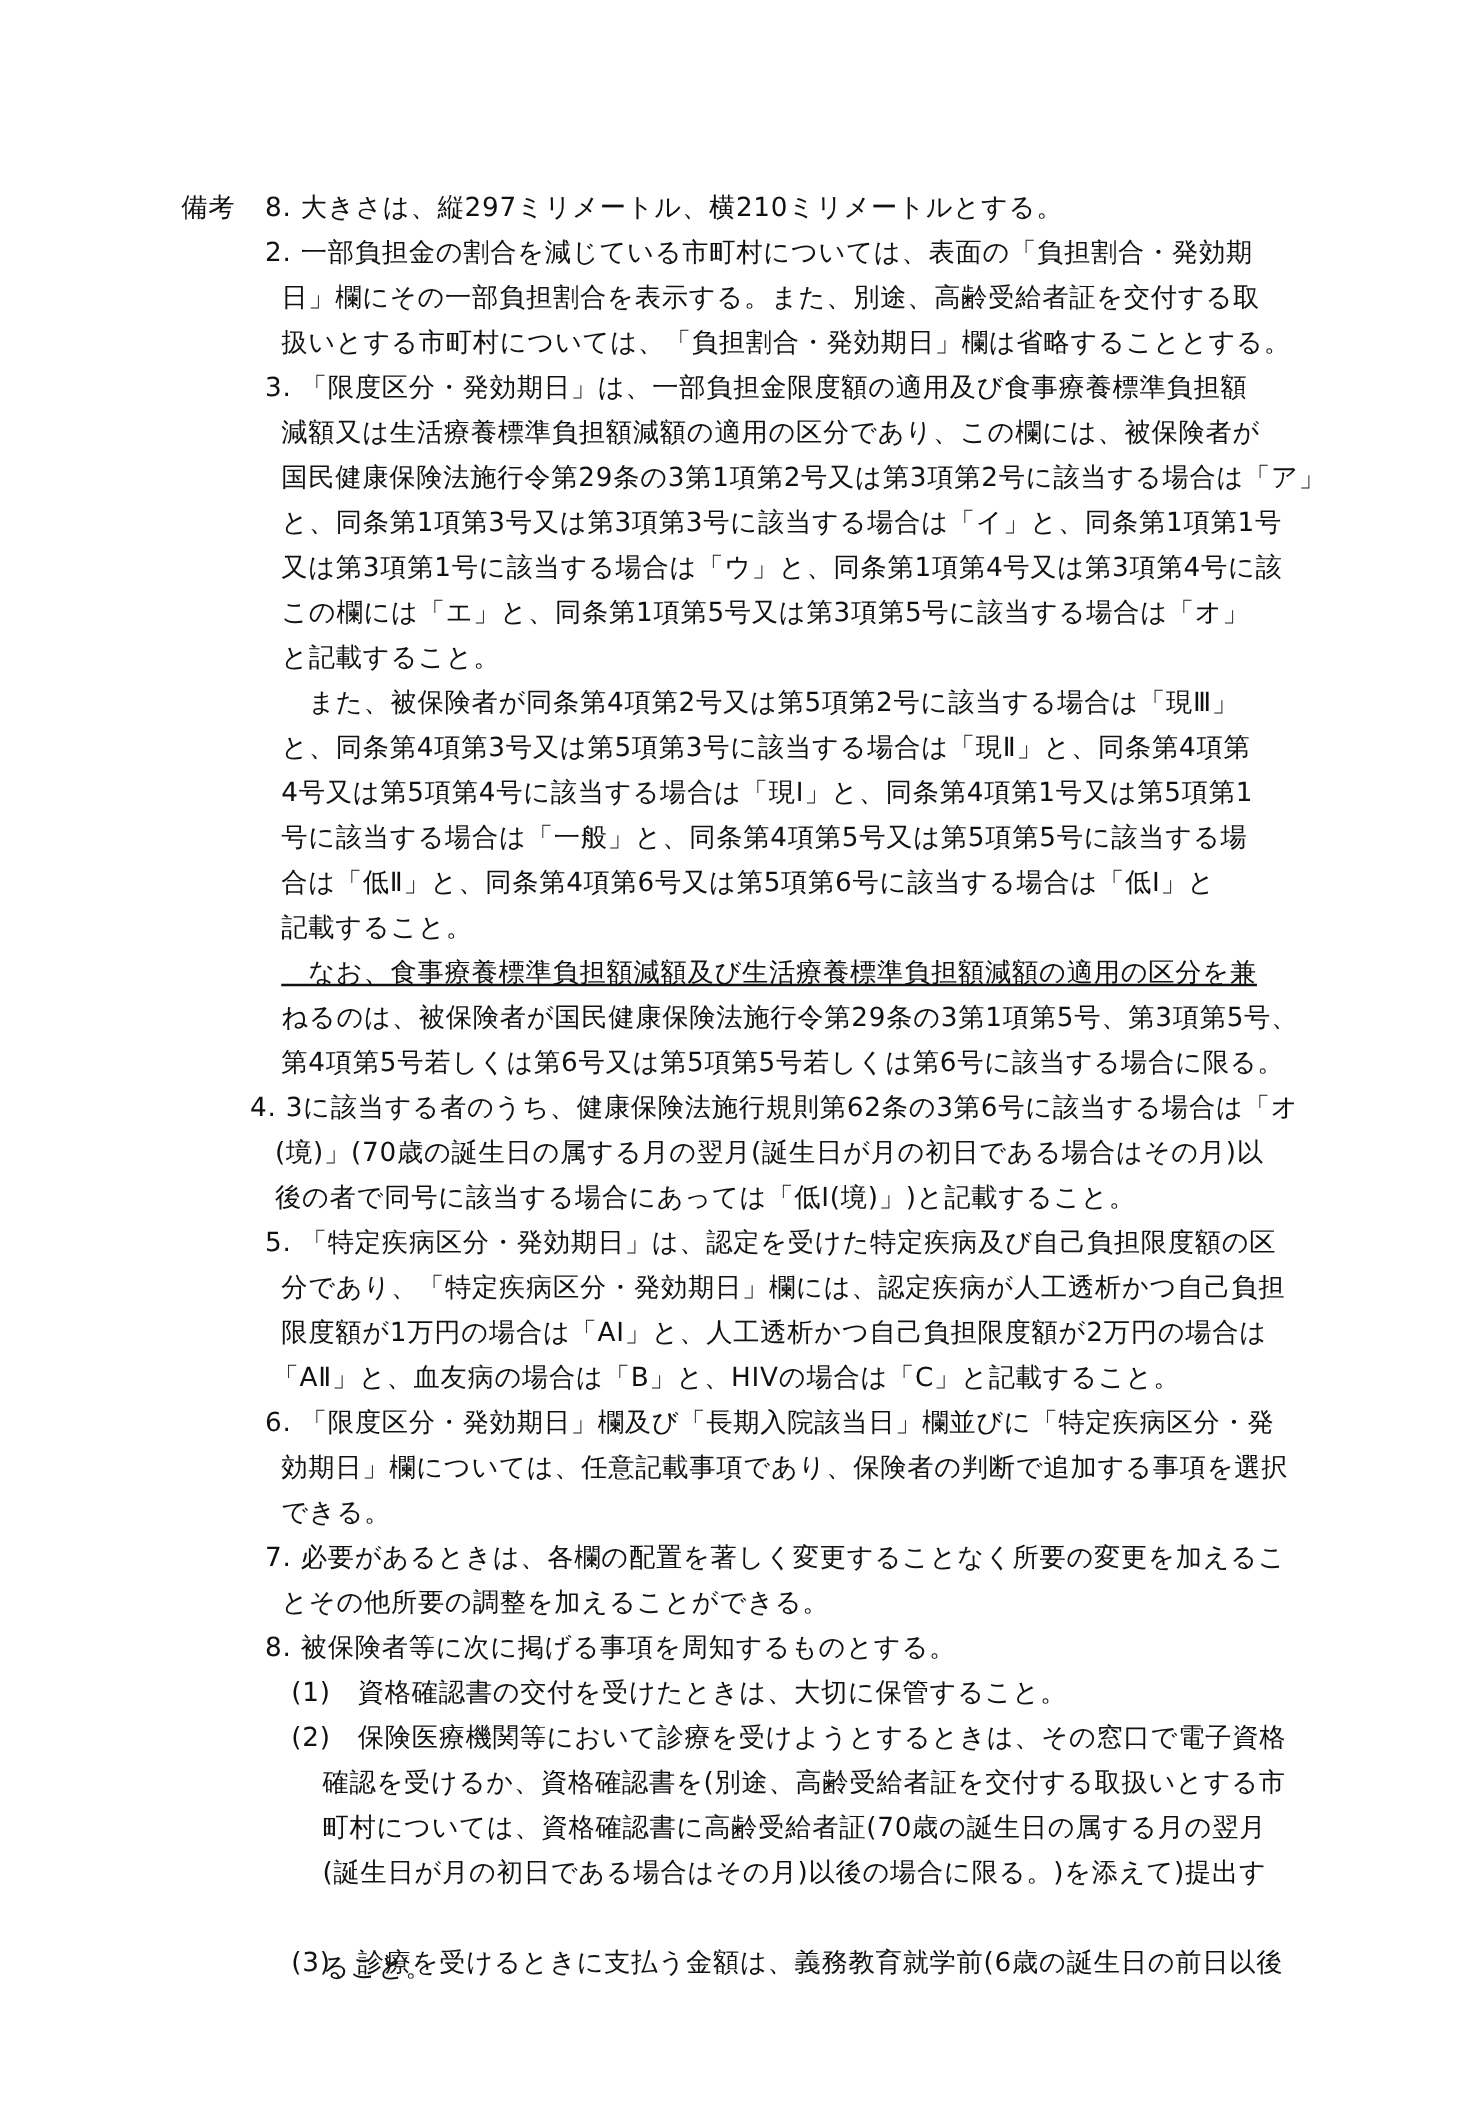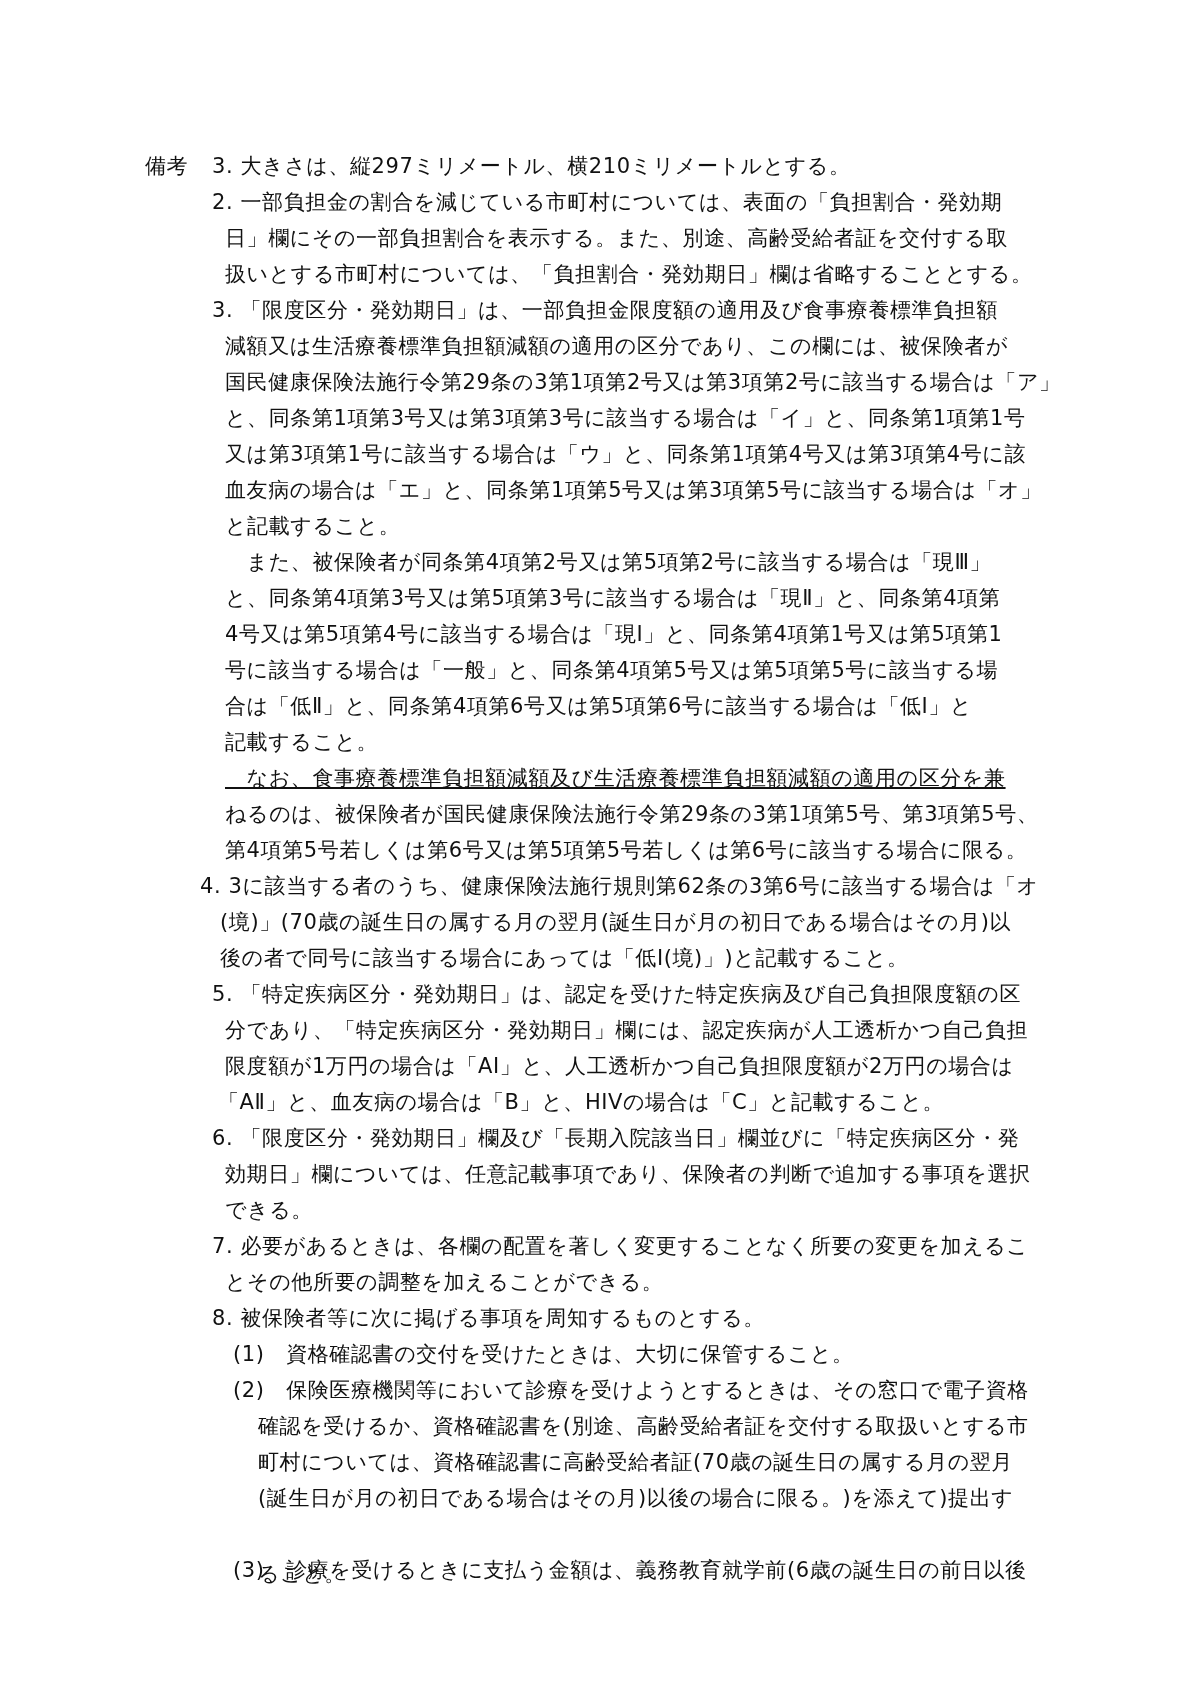--- a/index.html
+++ b/index.html
@@ -17,30 +17,30 @@
     letter-spacing: 0.6px;
   }
   .label { left: 145px; }
 </style>
 </head>
 <body>
 
 <div class="page">
   <div class="line label" style="top:152px;">備考</div>
   <div id="lines">
-      <div class="line" style="left: 212px; top: 152px;">3. 大きさは、縦297ミリメートル、横210ミリメートルとする。</div>
+      <div class="line" style="left: 212px; top: 152px;">8. 大きさは、縦297ミリメートル、横210ミリメートルとする。</div>
       <div class="line" style="left: 212px; top: 188px; text-align: center;">2. 一部負担金の割合を減じている市町村については、表面の「負担割合・発効期</div>
       <div class="line" style="left: 225px; top: 224px;">日」欄にその一部負担割合を表示する。また、別途、高齢受給者証を交付する取</div>
       <div class="line" style="left: 225px; top: 260px;">扱いとする市町村については、「負担割合・発効期日」欄は省略することとする。</div>
       <div class="line" style="left: 212px; top: 296px;">3. 「限度区分・発効期日」は、一部負担金限度額の適用及び食事療養標準負担額</div>
       <div class="line" style="left: 225px; top: 332px;">減額又は生活療養標準負担額減額の適用の区分であり、この欄には、被保険者が</div>
       <div class="line" style="left: 225px; top: 368px;">国民健康保険法施行令第29条の3第1項第2号又は第3項第2号に該当する場合は「ア」</div>
       <div class="line" style="left: 225px; top: 404px;">と、同条第1項第3号又は第3項第3号に該当する場合は「イ」と、同条第1項第1号</div>
       <div class="line" style="left: 225px; top: 440px;">又は第3項第1号に該当する場合は「ウ」と、同条第1項第4号又は第3項第4号に該</div>
-      <div class="line" style="left: 225px; top: 476px;">血友病の場合は「エ」と、同条第1項第5号又は第3項第5号に該当する場合は「オ」</div>
+      <div class="line" style="left: 225px; top: 476px;">この欄には「エ」と、同条第1項第5号又は第3項第5号に該当する場合は「オ」</div>
       <div class="line" style="left: 225px; top: 512px;">と記載すること。</div>
       <div class="line" style="left: 225px; top: 548px;">　また、被保険者が同条第4項第2号又は第5項第2号に該当する場合は「現Ⅲ」</div>
       <div class="line" style="left: 225px; top: 584px;">と、同条第4項第3号又は第5項第3号に該当する場合は「現Ⅱ」と、同条第4項第</div>
       <div class="line" style="left: 225px; top: 620px;">4号又は第5項第4号に該当する場合は「現Ⅰ」と、同条第4項第1号又は第5項第1</div>
       <div class="line" style="left: 225px; top: 656px;">号に該当する場合は「一般」と、同条第4項第5号又は第5項第5号に該当する場</div>
       <div class="line" style="left: 225px; top: 692px;">合は「低Ⅱ」と、同条第4項第6号又は第5項第6号に該当する場合は「低Ⅰ」と</div>
       <div class="line" style="left: 225px; top: 728px;">記載すること。</div>
       <div class="line" style="left: 225px; top: 764px; text-decoration: underline;">　なお、食事療養標準負担額減額及び生活療養標準負担額減額の適用の区分を兼</div>
       <div class="line" style="left: 225px; top: 800px;">ねるのは、被保険者が国民健康保険法施行令第29条の3第1項第5号、第3項第5号、</div>
       <div class="line" style="left: 225px; top: 836px;">第4項第5号若しくは第6号又は第5項第5号若しくは第6号に該当する場合に限る。</div>

